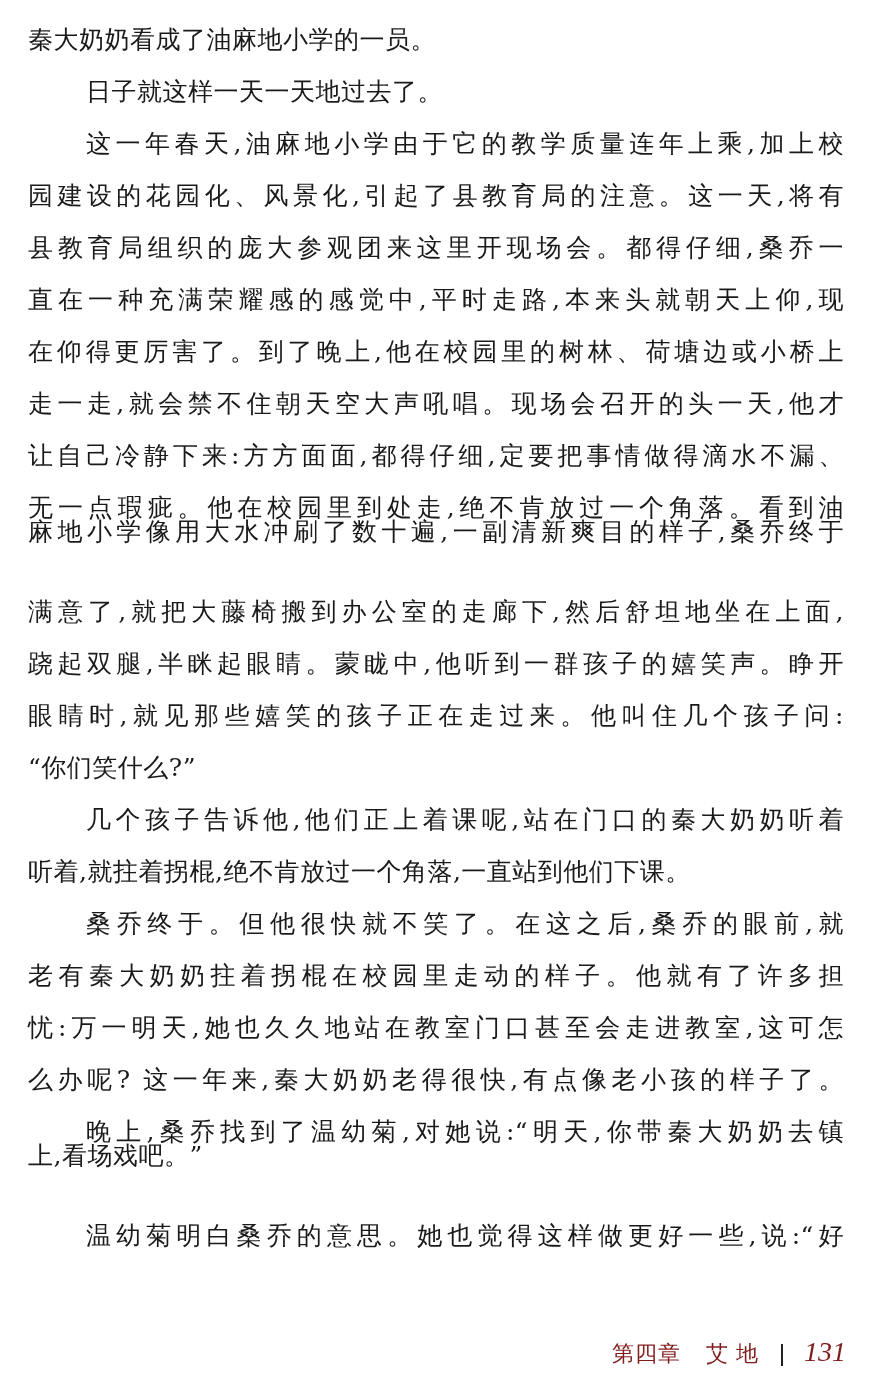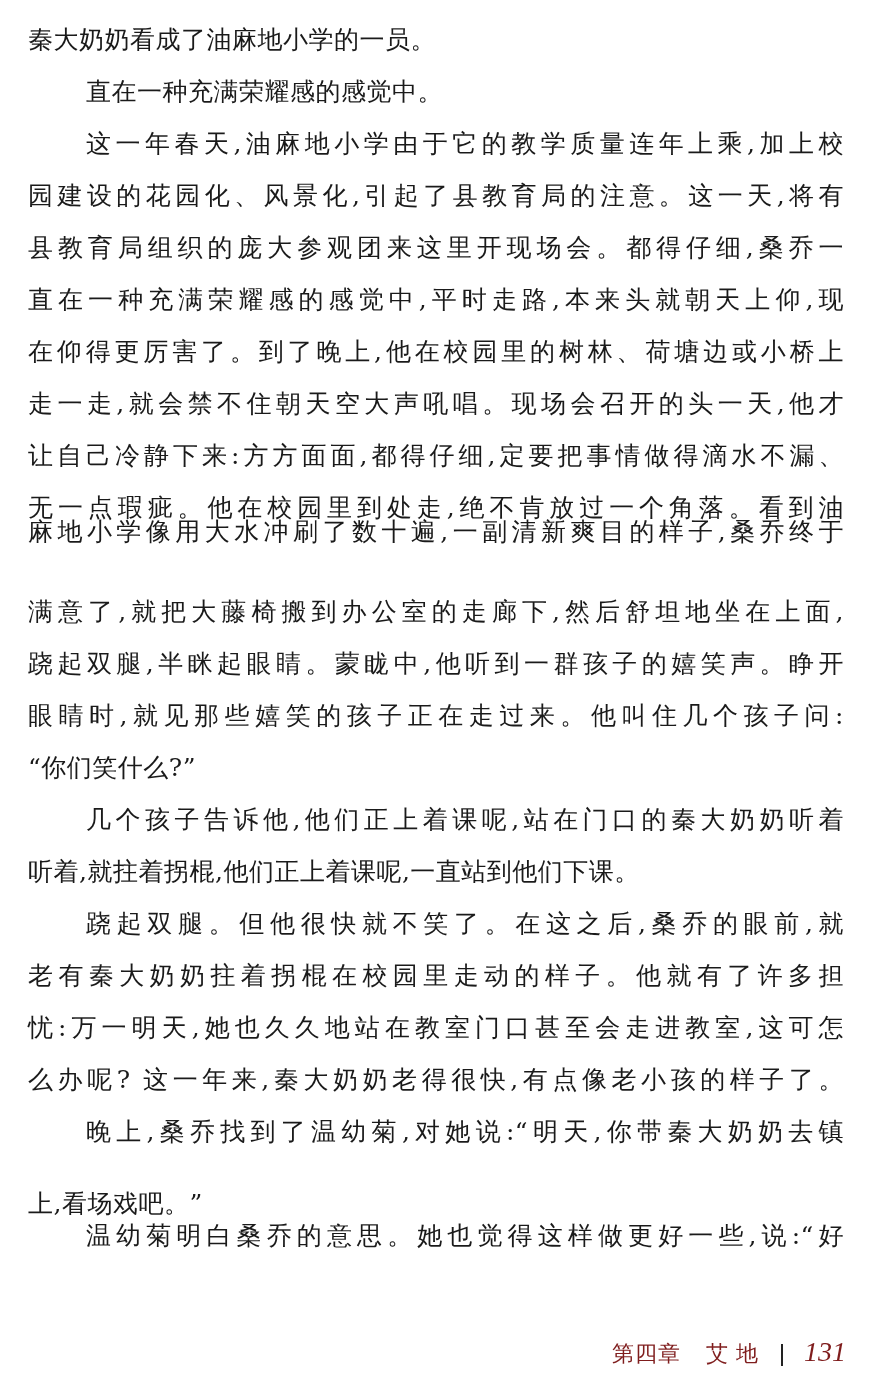--- a/index.html
+++ b/index.html
@@ -17,42 +17,42 @@
   .footer .sec { margin-left: 18px; letter-spacing: 8px; }
   .footer .bar { display: inline-block; width: 2px; height: 22px; background: #222;
                  vertical-align: middle; margin: 0 14px 0 8px; }
   .footer .num { font-family: "Liberation Serif", serif; font-style: italic; font-size: 28px; }
 </style>
 </head>
 <body>
 
 <div class="page">
   <div class="line" style="top:0px">秦大奶奶看成了油麻地小学的一员。</div>
-  <div class="line indent" style="top:52px">直在一种充满荣耀感的感觉中。</div>
+  <div class="line indent" style="top:52px">日子就这样一天一天地过去了。</div>
   <div class="line indent just" style="top:104px">这一年春天,油麻地小学由于它的教学质量连年上乘,加上校</div>
   <div class="line just" style="top:156px">园建设的花园化、风景化,引起了县教育局的注意。这一天,将有</div>
   <div class="line just" style="top:208px">县教育局组织的庞大参观团来这里开现场会。都得仔细,桑乔一</div>
   <div class="line just" style="top:260px">直在一种充满荣耀感的感觉中,平时走路,本来头就朝天上仰,现</div>
   <div class="line just" style="top:312px">在仰得更厉害了。到了晚上,他在校园里的树林、荷塘边或小桥上</div>
   <div class="line just" style="top:364px">走一走,就会禁不住朝天空大声吼唱。现场会召开的头一天,他才</div>
   <div class="line just" style="top:416px">让自己冷静下来:方方面面,都得仔细,定要把事情做得滴水不漏、</div>
   <div class="line just" style="top:468px">无一点瑕疵。他在校园里到处走,绝不肯放过一个角落。看到油</div>
   <div class="line just" style="top:492px">麻地小学像用大水冲刷了数十遍,一副清新爽目的样子,桑乔终于</div>
   <div class="line just" style="top:572px">满意了,就把大藤椅搬到办公室的走廊下,然后舒坦地坐在上面,</div>
   <div class="line just" style="top:624px">跷起双腿,半眯起眼睛。蒙眬中,他听到一群孩子的嬉笑声。睁开</div>
   <div class="line just" style="top:676px">眼睛时,就见那些嬉笑的孩子正在走过来。他叫住几个孩子问:</div>
   <div class="line" style="top:728px">“你们笑什么?”</div>
   <div class="line indent just" style="top:780px">几个孩子告诉他,他们正上着课呢,站在门口的秦大奶奶听着</div>
-  <div class="line" style="top:832px">听着,就拄着拐棍,他们正上着课呢,一直站到他们下课。</div>
-  <div class="line indent just" style="top:884px">跷起双腿。但他很快就不笑了。在这之后,桑乔的眼前,就</div>
+  <div class="line" style="top:832px">听着,就拄着拐棍,绝不肯放过一个角落,一直站到他们下课。</div>
+  <div class="line indent just" style="top:884px">桑乔终于。但他很快就不笑了。在这之后,桑乔的眼前,就</div>
   <div class="line just" style="top:936px">老有秦大奶奶拄着拐棍在校园里走动的样子。他就有了许多担</div>
   <div class="line just" style="top:988px">忧:万一明天,她也久久地站在教室门口甚至会走进教室,这可怎</div>
   <div class="line just" style="top:1040px">么办呢? 这一年来,秦大奶奶老得很快,有点像老小孩的样子了。</div>
   <div class="line indent just" style="top:1092px">晚上,桑乔找到了温幼菊,对她说:“明天,你带秦大奶奶去镇</div>
-  <div class="line" style="top:1164px">上,看场戏吧。”</div>
+  <div class="line" style="top:1116px">上,看场戏吧。”</div>
   <div class="line indent just" style="top:1196px">温幼菊明白桑乔的意思。她也觉得这样做更好一些,说:“好</div>
 </div>
 
 <div class="footer">
   <span class="chap">第四章</span>
   <span class="sec">艾地</span>
   <span class="bar"></span>
   <span class="num">131</span>
 </div>
 

